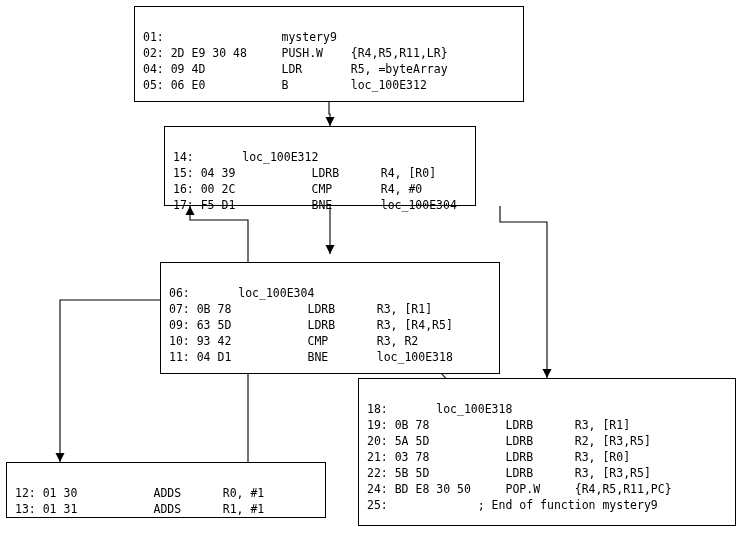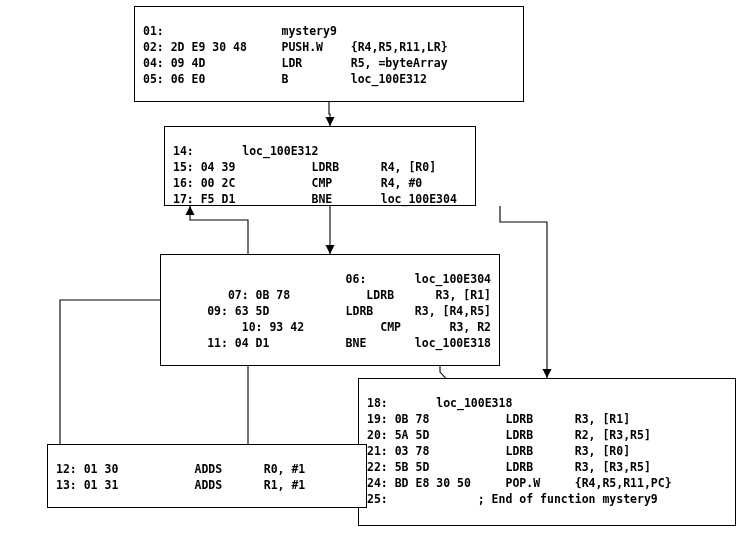--- a/index.html
+++ b/index.html
@@ -14,22 +14,21 @@
     background: #ffffff;
     font-family: "DejaVu Sans Mono", monospace;
     overflow: hidden;
   }
   .block {
     position: absolute;
     border: 1px solid #000000;
     background: #ffffff;
     box-sizing: border-box;
     z-index: 2;
-    padding: 16px 8px 6px 8px;
-    font-weight: bold;
+    padding: 22px 8px 6px 8px;
   }
   .line {
     white-space: pre;
     font-family: "DejaVu Sans Mono", monospace;
     font-size: 11.5px;
     line-height: 16px;
     color: #000000;
   }
   svg.edges {
     position: absolute;
@@ -94,36 +93,36 @@
     <div class="line">05: 06 E0           B         loc_100E312</div>
   </div>
 
   <div class="block" style="left:164px; top:126px; width:312px; height:80px;">
     <div class="line">14:       loc_100E312</div>
     <div class="line">15: 04 39           LDRB      R4, [R0]</div>
     <div class="line">16: 00 2C           CMP       R4, #0</div>
     <div class="line">17: F5 D1           BNE       loc_100E304</div>
   </div>
 
-  <div class="block" style="left:160px; top:254px; width:340px; height:112px;text-align:right;">
+  <div class="block" style="left:160px; top:262px; width:340px; height:112px;">
     <div class="line">06:       loc_100E304</div>
     <div class="line">07: 0B 78           LDRB      R3, [R1]</div>
     <div class="line">09: 63 5D           LDRB      R3, [R4,R5]</div>
     <div class="line">10: 93 42           CMP       R3, R2</div>
     <div class="line">11: 04 D1           BNE       loc_100E318</div>
   </div>
 
   <div class="block" style="left:358px; top:378px; width:378px; height:148px;">
     <div class="line">18:       loc_100E318</div>
     <div class="line">19: 0B 78           LDRB      R3, [R1]</div>
     <div class="line">20: 5A 5D           LDRB      R2, [R3,R5]</div>
     <div class="line">21: 03 78           LDRB      R3, [R0]</div>
     <div class="line">22: 5B 5D           LDRB      R3, [R3,R5]</div>
     <div class="line">24: BD E8 30 50     POP.W     {R4,R5,R11,PC}</div>
     <div class="line">25:             ; End of function mystery9</div>
   </div>
 
-  <div class="block" style="left:6px; top:444px; width:320px; height:64px;margin-left:41px;">
+  <div class="block" style="left:6px; top:462px; width:320px; height:56px;">
     <div class="line">12: 01 30           ADDS      R0, #1</div>
     <div class="line">13: 01 31           ADDS      R1, #1</div>
   </div>
 
 </div>
 
 </body></html>

